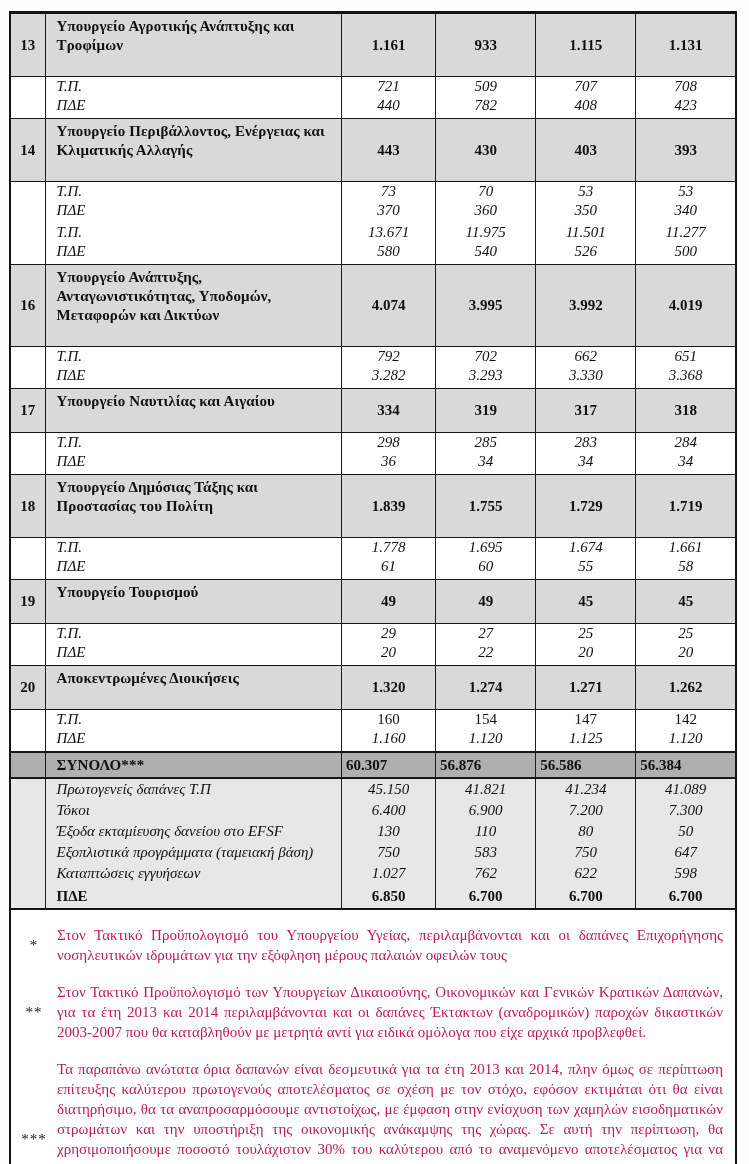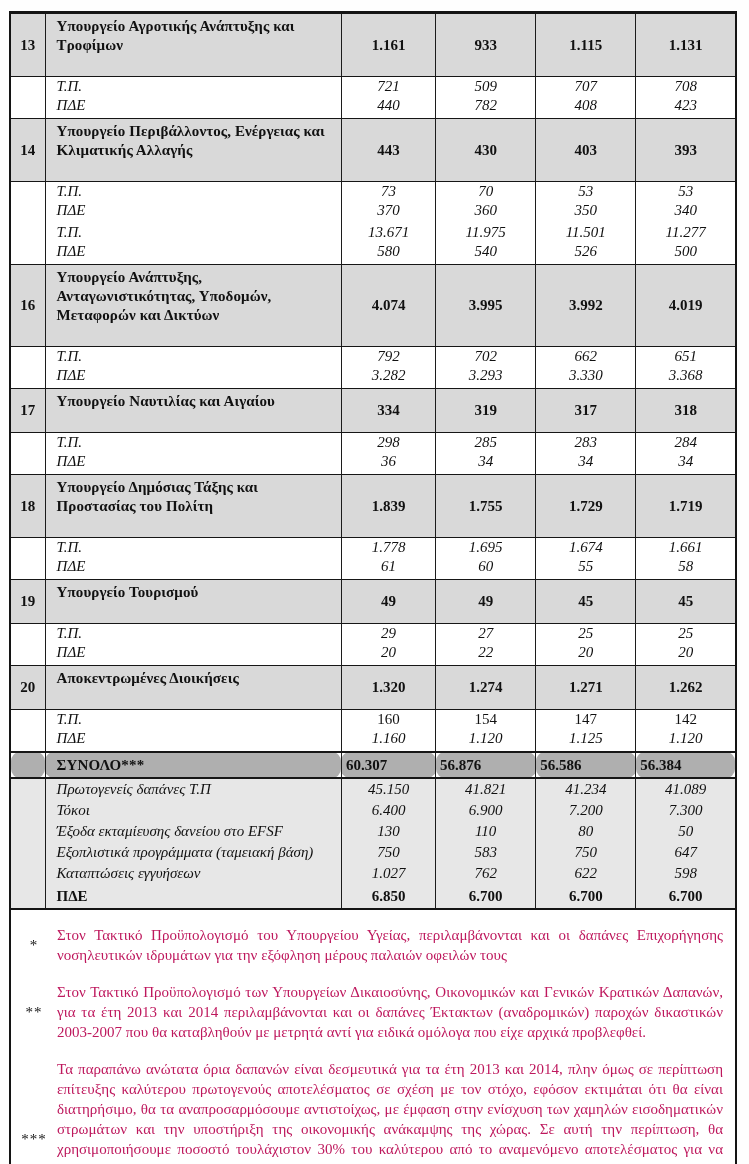--- a/index.html
+++ b/index.html
@@ -53,21 +53,21 @@
   tr.sub-row.first td{padding-top:0;font-family:Liberation Serif, serif;}
   tr.sub-row.last td{padding-bottom:3px;}
   td.sub-label-cell{font-style:italic;padding-left:11px;}
   tr.sub-row td.val-cell{font-style:italic;}
   tr.sub-row td.val-cell.upright{font-style:normal;}
 
   tr.total-row td{
     background:var(--total-shade,#adadad);
     border-top:2px solid #161616;
     border-bottom:2px solid #161616;
-    font-weight:bold;line-height:22px;padding-top:1px;padding-bottom:1px;border-radius:9px;
+    font-weight:bold;line-height:22px;padding-top:1px;padding-bottom:1px;
   }
   tr.total-row td.total-label{padding-left:11px;letter-spacing:.2px;}
   tr.total-row td.val-cell{text-align:left;}
 
   tbody.summary tr td{
     background:var(--summary-shade,#e7e7e7);
     line-height:19px;padding-top:1px;padding-bottom:1px;
   }
   tbody.summary td.sum-label{padding-left:11px;}
   tbody.summary tr.italic-row td{font-style:italic;margin-left:16px;}

